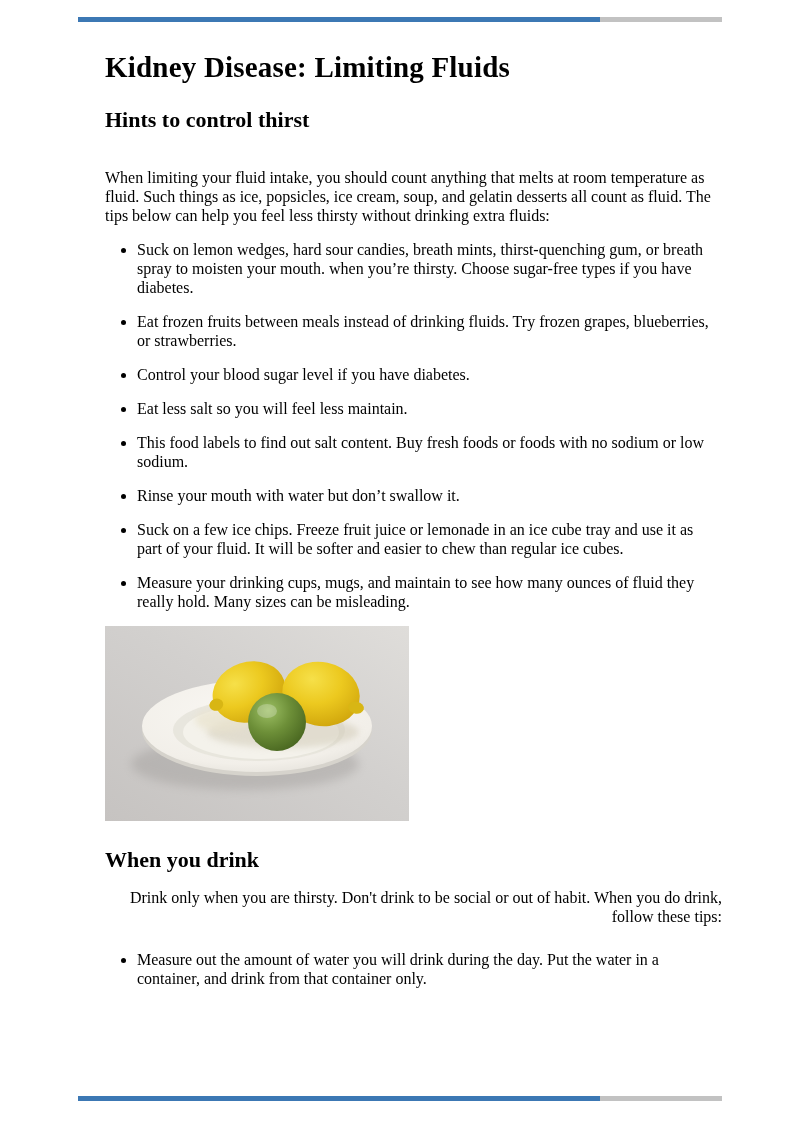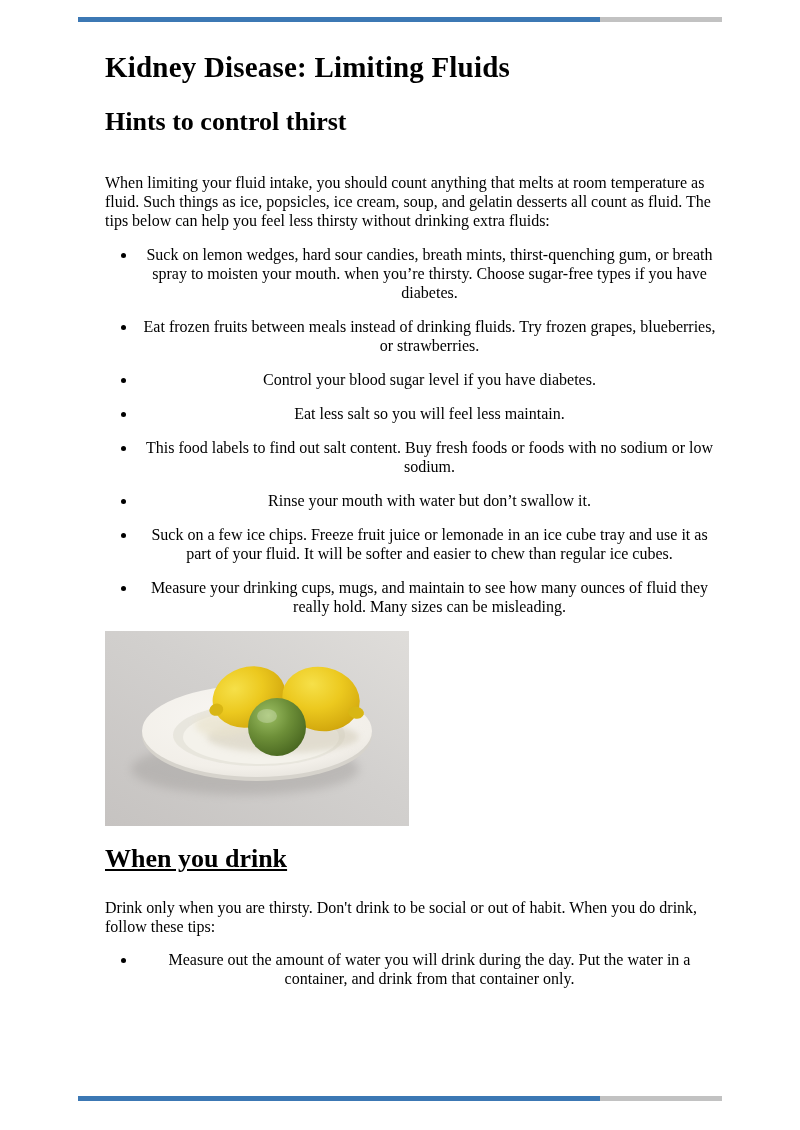--- a/index.html
+++ b/index.html
@@ -18,31 +18,31 @@
   .rule-blue{width:522px;height:100%;background:var(--accent-blue,#3c78b4);}
   .rule-gray{flex:1;height:100%;background:var(--bar-gray,#c2c2c2);}
 
   .content{padding:0 78px 0 105px;box-sizing:border-box;}
 
   h1{
     font-size:29px;line-height:1.2;font-weight:bold;
     margin:50px 0 0 0;letter-spacing:0.2px;font-family:Liberation Serif, serif;
   }
   h2{
-    font-size:26px;line-height:1.15;font-weight:bold;
+    font-size:22px;line-height:1.15;font-weight:bold;
     margin:22px 0 0 0;
   }
-  h2.drink-heading{margin-top:18px;text-decoration:underline;}
+  h2.drink-heading{margin-top:26px;}
   p{font-size:16px;line-height:19px;margin:0;}
   p.intro{margin-top:25px;}
   p.section-para{margin-top:36px;}
-  p.drink-para{margin-top:24px;}
+  p.drink-para{margin-top:16px;text-align:right;}
 
-  ul{margin:15px 0 0 0;padding:0 0 0 32px;list-style:disc outside;text-align:center;}
-  ul.drink-list{margin-top:14px;}
+  ul{margin:15px 0 0 0;padding:0 0 0 32px;list-style:disc outside;}
+  ul.drink-list{margin-top:24px;}
   li{font-size:16px;line-height:19px;margin:0 0 15px 0;}
   li:last-child{margin-bottom:0;}
 
   .photo{
     margin-top:15px;width:304px;height:195px;
     line-height:0;
   }
 
   .footer-row{
     position:absolute;left:78px;top:1101px;width:644px;

